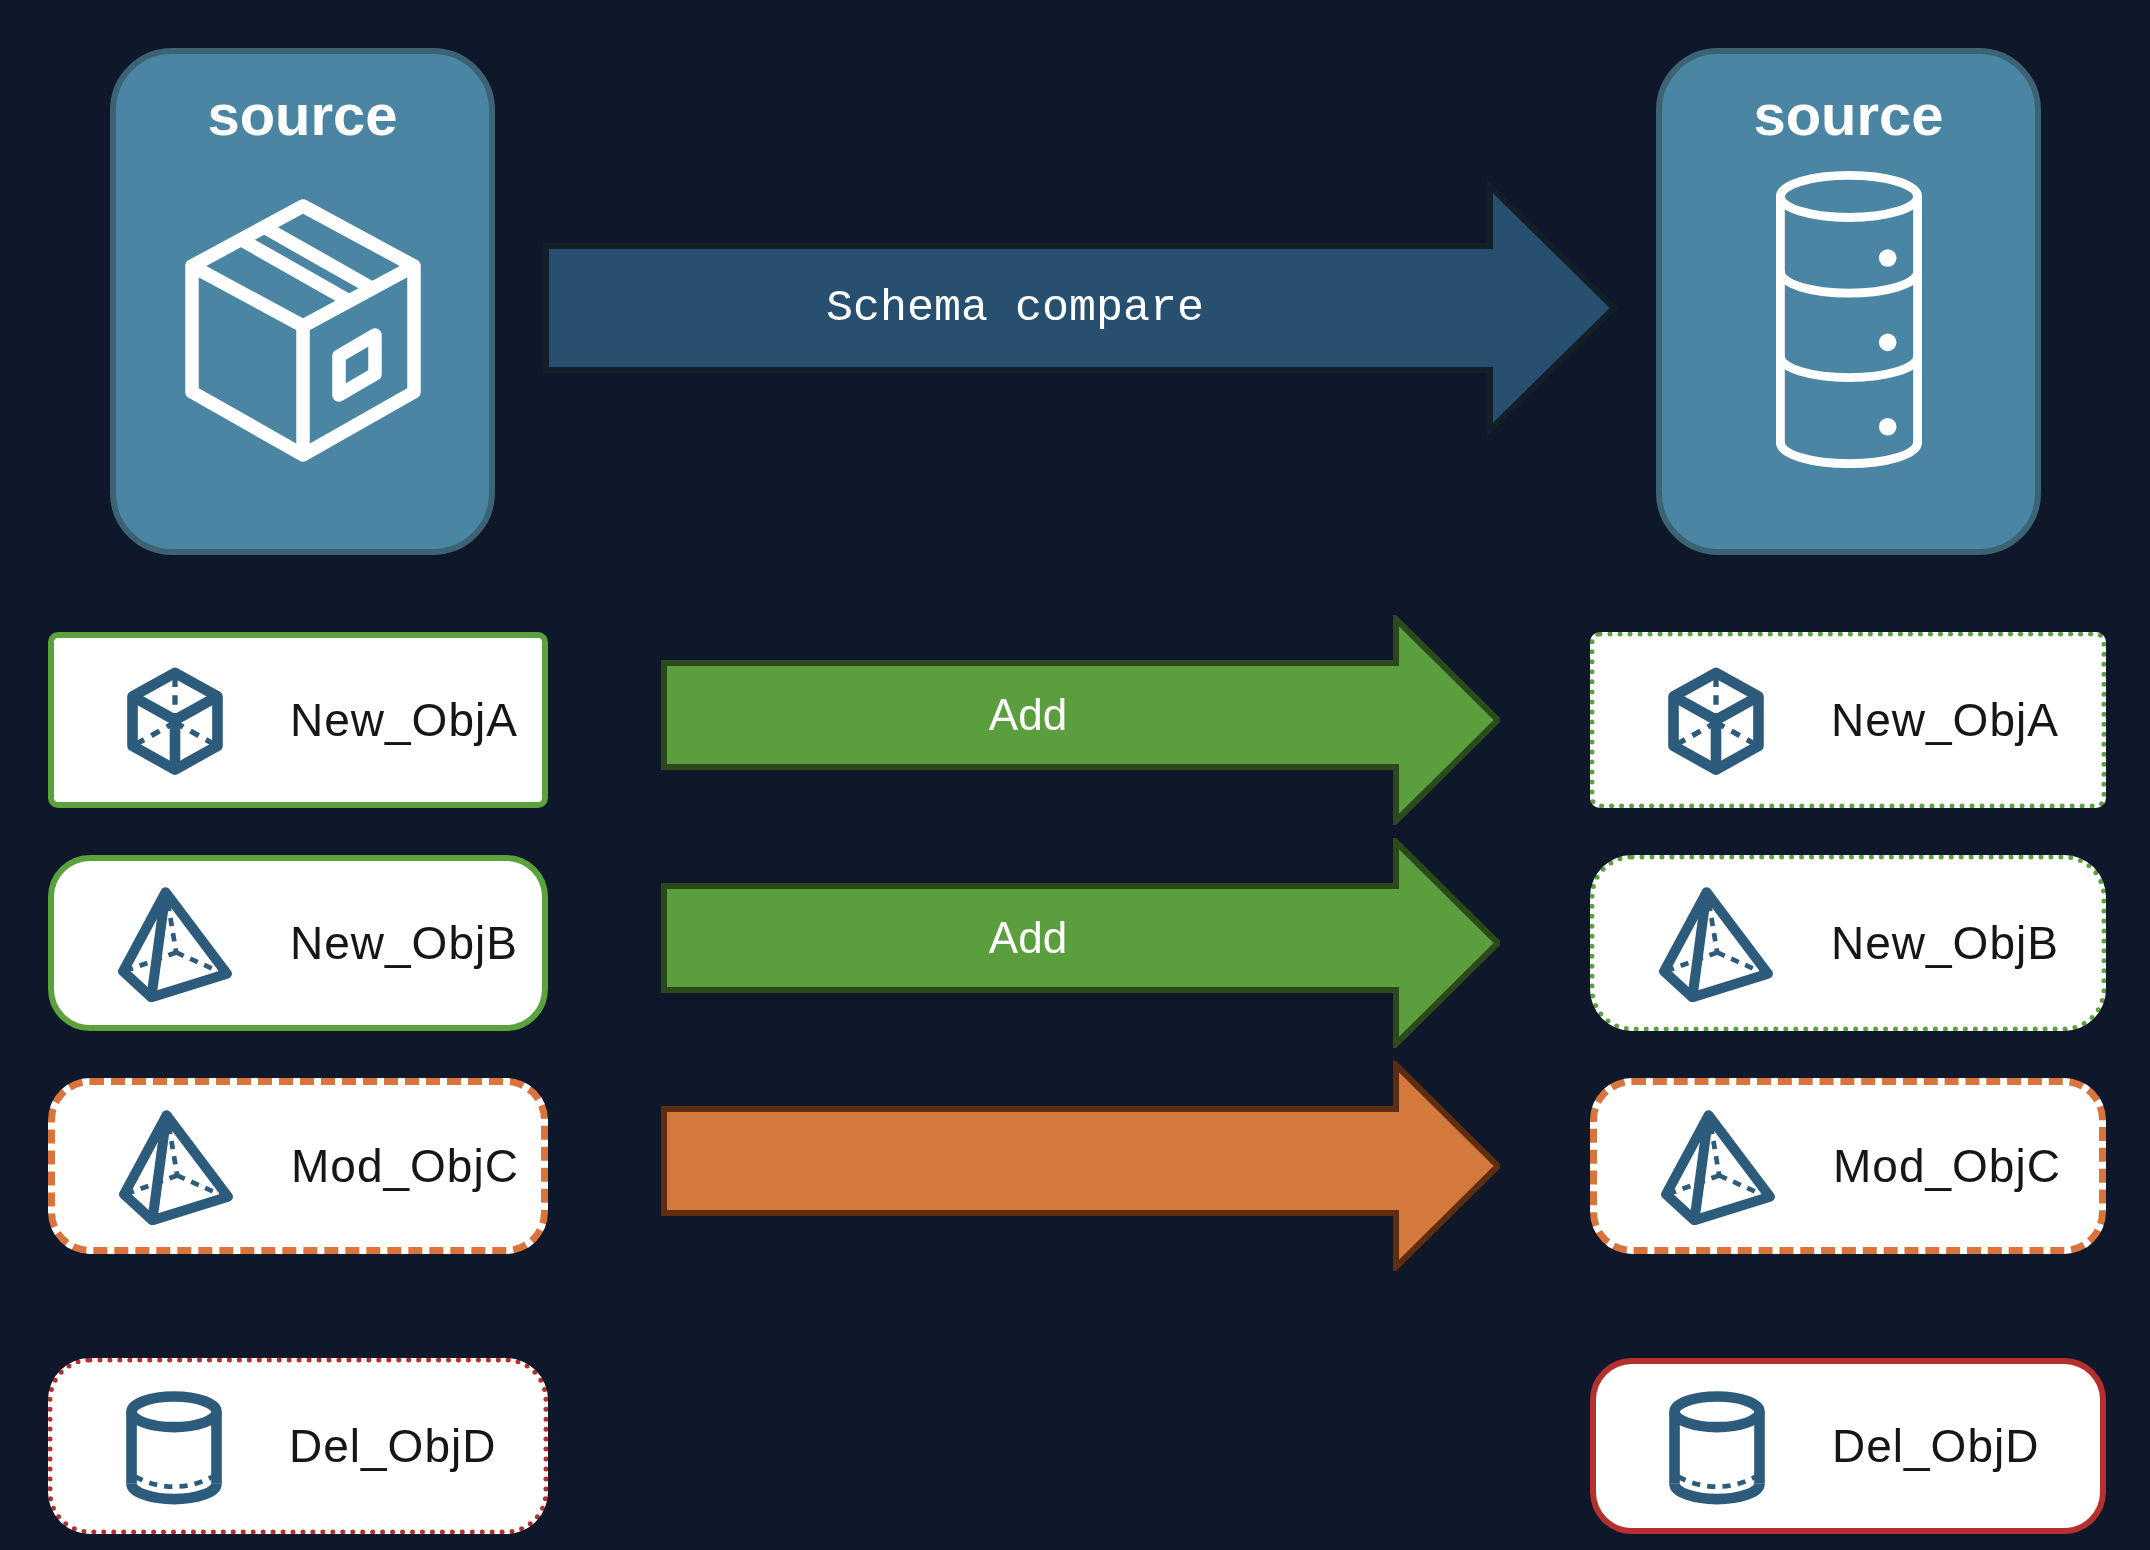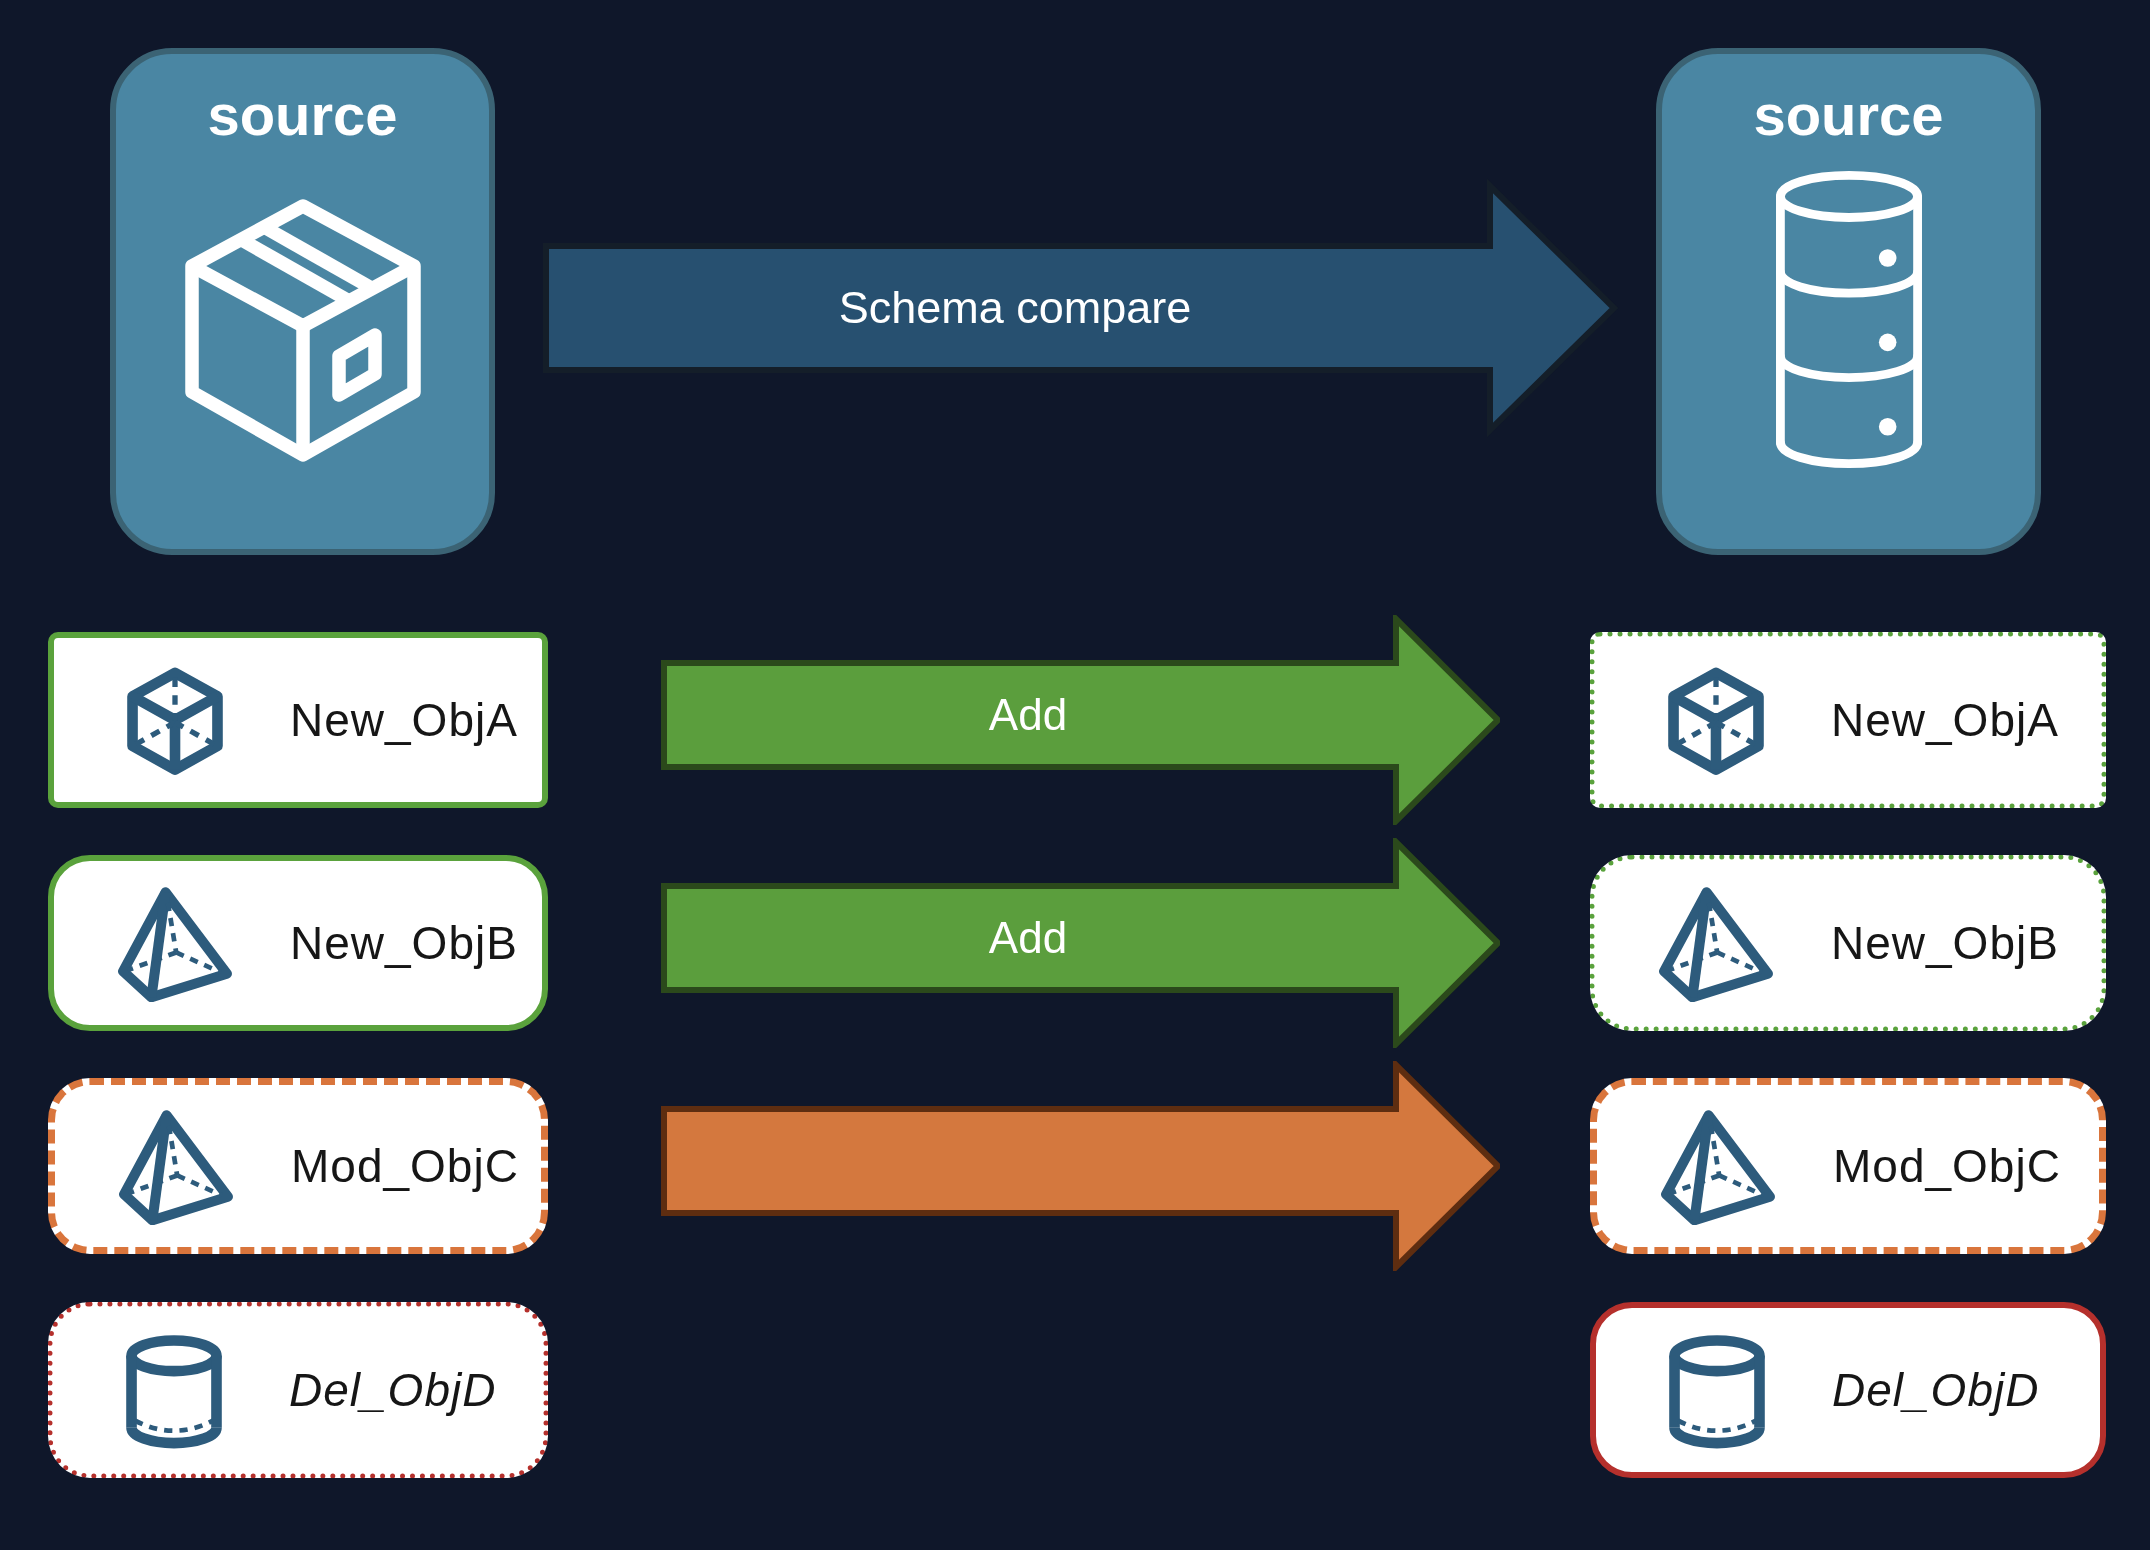--- a/index.html
+++ b/index.html
@@ -11,21 +11,21 @@
          border:6px solid #3b6374;border-radius:62px;box-sizing:border-box;
          display:flex;flex-direction:column;align-items:center;}
   .panel.source{left:110px;}
   .panel.target{left:1656px;}
   .panel-title{margin-top:26px;color:#ffffff;font-size:58px;font-weight:bold;line-height:70px;}
   .panel-icon{margin-top:20px;display:block;}
   .pkg-icon{width:300px;height:300px;}
   .db-icon{width:176px;height:299px;}
 
   
-  .big-arrow{position:absolute;left:540px;top:178px;width:1080px;height:260px;}
+  .big-arrow{position:absolute;left:540px;top:178px;width:1080px;height:260px;font-family:Liberation Mono, monospace;}
   .arrow-svg{display:block;width:100%;height:100%;stroke-linejoin:miter;}
   .arrow-blue{fill:#275070;stroke:#141e29;stroke-width:6;}
   .arrow-green{fill:#5b9e3d;stroke:#2b491b;stroke-width:6;}
   .arrow-orange{fill:#d4783e;stroke:#5e2d10;stroke-width:6;}
   .arrow-red{fill:#b52b27;stroke:#430e0b;stroke-width:6;}
   .big-arrow-label{position:absolute;left:0;top:68px;width:950px;height:124px;
        display:flex;align-items:center;justify-content:center;color:#ffffff;font-size:45px;}
   .row-arrow{position:absolute;left:660px;width:840px;height:210px;}
   .row-arrow-label{position:absolute;left:0;top:48px;width:736px;height:104px;
        display:flex;align-items:center;justify-content:center;color:#ffffff;font-size:44px;}
@@ -37,21 +37,21 @@
   .item-box.right-col{left:1590px;width:516px;}
   .b-solid-green{border:6px solid #5aa23c;}
   .b-dotted-green{border:5px dotted #5aa23c;}
   .b-dashed-orange{border:7px dashed #d9753c;text-align:right;}
   .b-dotted-red{border:5px dotted #b5302c;}
   .b-solid-red{border:6px solid #b5302c;}
   .obj-icon{width:118px;height:118px;flex:0 0 auto;display:block;}
   .obj-label{font-size:46px;color:#161616;letter-spacing:1px;white-space:nowrap;}
 
   
-  .rt0{top:632px;border-radius:10px;} .rt1{top:855px;} .rt2{top:1078px;} .rt3{top:1302px;font-style:italic;}
+  .rt0{top:632px;border-radius:10px;} .rt1{top:855px;} .rt2{top:1078px;} .rt3{top:1358px;}
   .at0{top:615px;} .at1{top:838px;} .at2{top:1061px;} .at3{top:1285px;}
 
   .defs-hidden{position:absolute;width:0;height:0;overflow:hidden;}
 </style>
 </head>
 <body>
 
 <svg class="defs-hidden" aria-hidden="true">
   <defs>
     <symbol id="sym-arrow-big" viewBox="0 0 1080 260">

